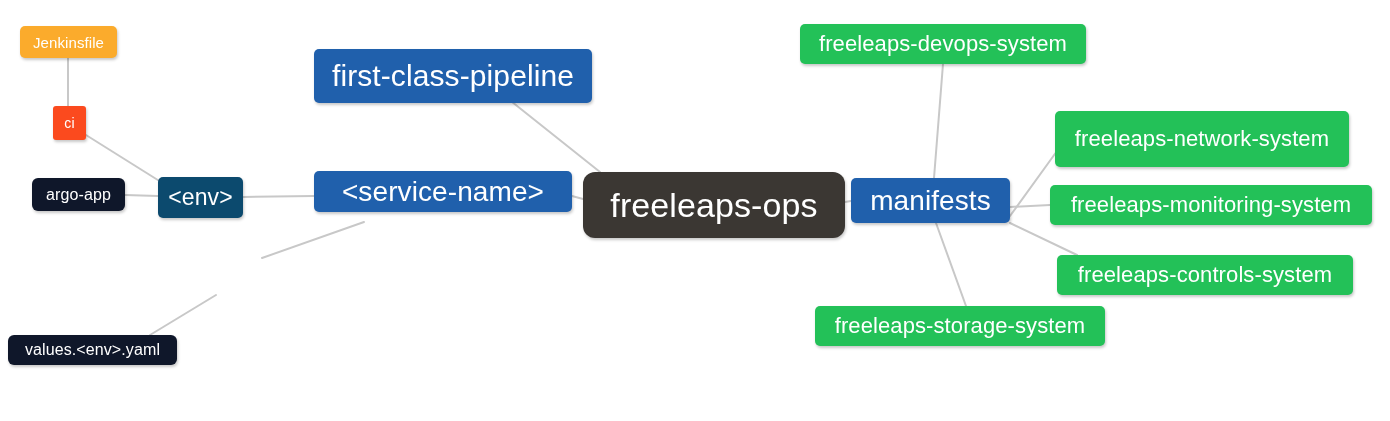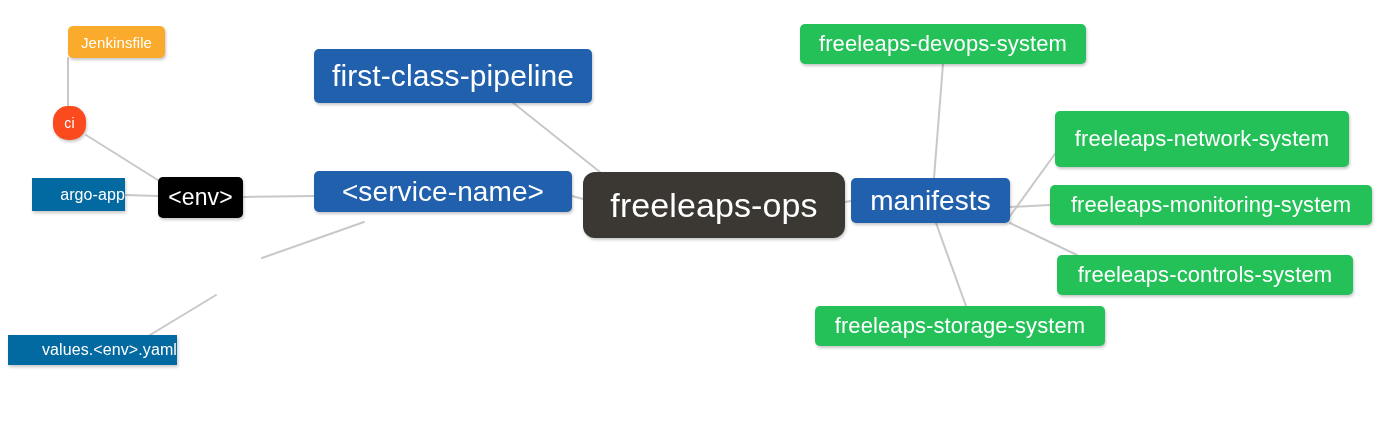--- a/index.html
+++ b/index.html
@@ -40,43 +40,42 @@
   .node-root {
     background: #3b3733;
     font-size: 34px;
     border-radius: 12px;
   }
   .node-lvl1 {
     background: #2060ac;
     font-size: 28px;
   }
   .node-lvl2-green {
-    background: #000000;
+    background: #0c4a6e;
     font-size: 23px;
   }
   .node-lvl2-greensm {
     background: #23c158;
     font-size: 22px;
     text-align: right;
   }
   .node-orange {
     background: #fbab2c;
     font-size: 15px;
     border-radius: 5px;
   }
   .node-red {
-    background: #0369a1;
+    background: #0f172a;
     font-size: 16px;
-    border-radius: 0;
-    justify-content: flex-end;
+    border-radius: 6px;
   }
   .node-red-sm {
     background: #fb4a1e;
     font-size: 14px;
-    border-radius: 15px;
+    border-radius: 3px;
   }
 </style>
 </head>
 <body>
 
 <div id="mindmap">
 
   <svg id="edge-layer" viewBox="0 0 1390 421" width="1390" height="421" xmlns="http://www.w3.org/2000/svg">
       <line x1="497" y1="90" x2="600" y2="172" stroke="#c8c8c8" stroke-width="2" stroke-linecap="round"></line>
       <line x1="572" y1="196" x2="583" y2="199" stroke="#c8c8c8" stroke-width="2" stroke-linecap="round"></line>
@@ -87,21 +86,21 @@
       <line x1="262" y1="258" x2="364" y2="222" stroke="#c8c8c8" stroke-width="2" stroke-linecap="round"></line>
       <line x1="150" y1="335" x2="216" y2="295" stroke="#c8c8c8" stroke-width="2" stroke-linecap="round"></line>
       <line x1="845" y1="202" x2="851" y2="201" stroke="#c8c8c8" stroke-width="2" stroke-linecap="round"></line>
       <line x1="934" y1="178" x2="943" y2="64" stroke="#c8c8c8" stroke-width="2" stroke-linecap="round"></line>
       <line x1="1010" y1="216" x2="1057" y2="151" stroke="#c8c8c8" stroke-width="2" stroke-linecap="round"></line>
       <line x1="1010" y1="207" x2="1050" y2="205" stroke="#c8c8c8" stroke-width="2" stroke-linecap="round"></line>
       <line x1="1010" y1="223" x2="1077" y2="255" stroke="#c8c8c8" stroke-width="2" stroke-linecap="round"></line>
       <line x1="936" y1="223" x2="966" y2="306" stroke="#c8c8c8" stroke-width="2" stroke-linecap="round"></line>
     </svg>
 
-  <div class="node node-orange" style="left:20px; top:26px; width:97px; height:32px;margin-left:48px;">
+  <div class="node node-orange" style="left:20px; top:26px; width:97px; height:32px;">
     <span>Jenkinsfile</span>
   </div>
 
   <div class="node node-red-sm" style="left:53px; top:106px; width:33px; height:34px;">
     <span>ci</span>
   </div>
 
   <div class="node node-red" style="left:32px; top:178px; width:93px; height:33px;">
     <span>argo-app</span>
   </div>

